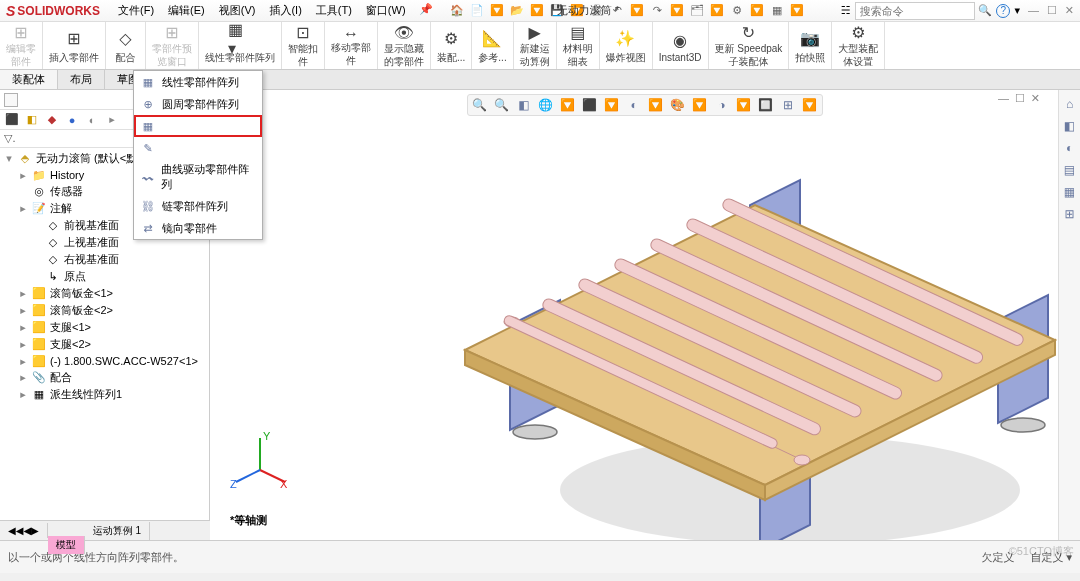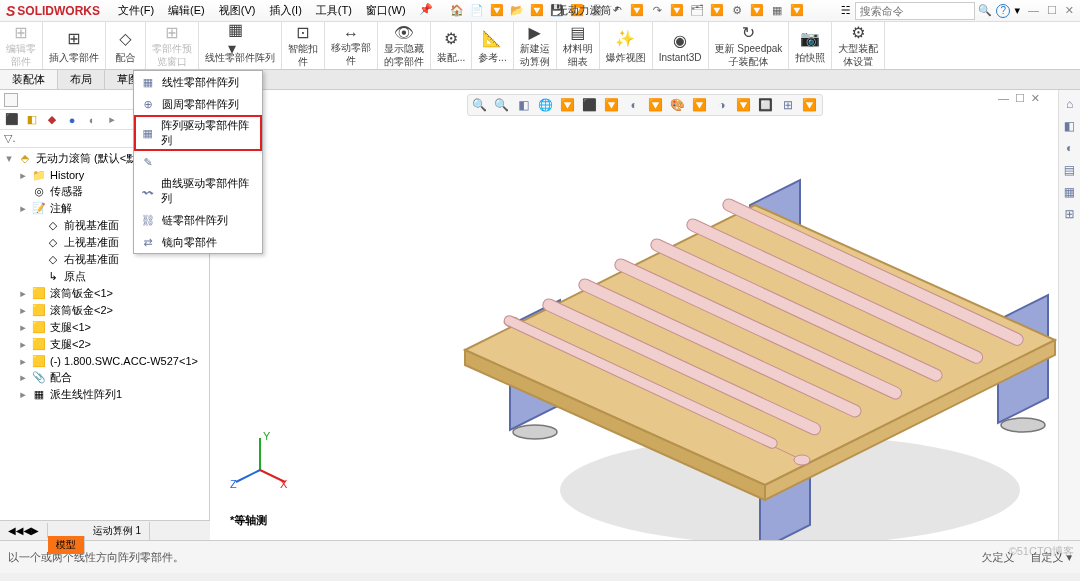--- a/index.html
+++ b/index.html
@@ -41,21 +41,21 @@
 .canvas { flex:1; background:#fff; position:relative; overflow:hidden; }
 .vtbar { position:absolute; top:4px; left:50%; transform:translateX(-50%); height:22px; background:rgba(245,245,245,.95); border:1px solid #ddd; border-radius:3px; display:flex; align-items:center; padding:0 4px; gap:6px; }
 .vtbar span { width:16px; height:16px; display:inline-flex; align-items:center; justify-content:center; color:#6a7aa0; font-size:12px; }
 .model { position:absolute; left:240px; top:80px; }
 .triad { position:absolute; left:20px; bottom:50px; }
 .viewlabel { position:absolute; left:20px; bottom:12px; font-weight:bold; }
 .sidebar-r { position:absolute; right:0; top:0; width:22px; height:100%; background:#f6f6f6; border-left:1px solid #ddd; display:flex; flex-direction:column; align-items:center; gap:6px; padding-top:6px; }
 .sidebar-r span { width:16px; height:16px; display:flex; align-items:center; justify-content:center; color:#6a7aa0; font-size:12px; }
 .bottomtabs { position:absolute; bottom:0; left:0; height:20px; width:210px; display:flex; align-items:center; background:#f0f0f0; border-top:1px solid #ccc; }
 .btab { padding:2px 8px; border-right:1px solid #ccc; font-size:10px; }
-.btab.active { background:#f97316;margin-top:29px; }
+.btab.active { background:#f9a8d4;margin-top:29px; }
 .statusbar { height:20px; background:#f5f5f5; border-top:1px solid #ccc; display:flex; align-items:center; padding:16px 8px; color:#555; }
 .statusbar .right { margin-left:auto; display:flex; gap:16px; }
 .dropdown { position:absolute; left:133px; top:70px; width:130px; background:#fff; border:1px solid #b0b0b0; box-shadow:2px 2px 4px rgba(0,0,0,.2); z-index:50; }
 .dropdown .ditem { display:flex; align-items:center; gap:6px; padding:3px 6px; }
 .dropdown .ditem.hl { outline:2px solid #e02020; outline-offset:-2px; }
 .dropdown .dicon { width:16px; height:16px; display:inline-flex; align-items:center; justify-content:center; color:#6a7aa0; font-size:11px; }
 .watermark { position:absolute; right:6px; bottom:22px; color:rgba(0,0,0,.25); font-size:11px; }
 .subwin { position:absolute; right:40px; top:2px; display:flex; gap:6px; color:#888; font-size:10px; }
 </style>
 </head>
@@ -395,21 +395,20 @@
     <div class="ditem">
       <span class="dicon">▦</span>
       <span>线性零部件阵列</span>
     </div>
     <div class="ditem">
       <span class="dicon">⊕</span>
       <span>圆周零部件阵列</span>
     </div>
     <div class="ditem hl">
       <span class="dicon">▦</span>
-      <span>阵列驱动零部件阵列</span>
     </div>
     <div class="ditem">
       <span class="dicon">✎</span>
     </div>
     <div class="ditem">
       <span class="dicon">〰</span>
       <span>曲线驱动零部件阵列</span>
     </div>
     <div class="ditem">
       <span class="dicon">⛓</span>

